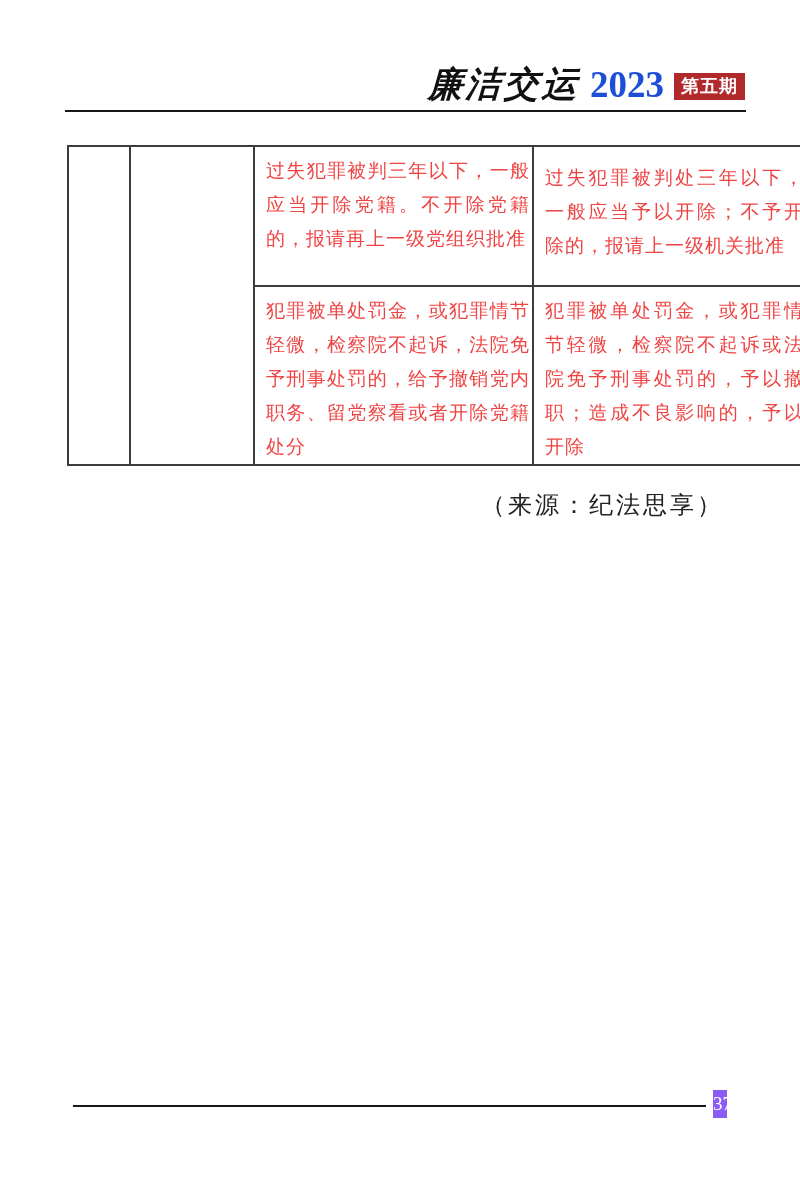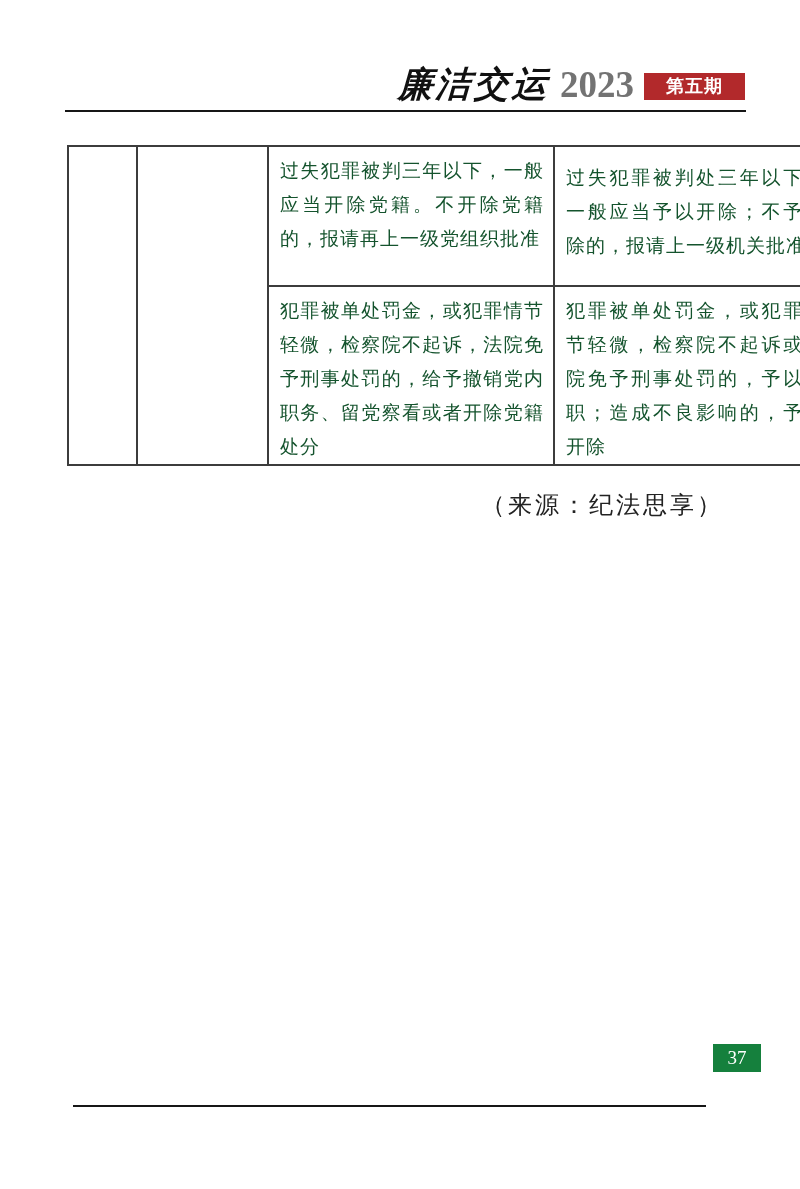--- a/index.html
+++ b/index.html
@@ -31,33 +31,33 @@
     line-height: 38px;
     color: #111111;
     letter-spacing: 3px;
     font-style: italic; 
     transform: skewX(-2deg);
   }
   .masthead .year {
     font-weight: bold;
     font-size: 37px;
     line-height: 38px;
-    color: #737373;
+    color: #1d4ed8;
     font-style: normal;
     letter-spacing: 0;
   }
   .issue-badge {
     display: inline-block;
     background: #b2292b;
     color: #ffffff;
     font-size: 18px;
     font-weight: bold;
     line-height: 27px;
     height: 27px;
-    padding: 0 22px;
+    padding: 0 7px;
     letter-spacing: 1px;
     margin-bottom: 4px;
   }
   .header-rule {
     position: absolute;
     left: 65px;
     top: 110px;
     width: 681px;
     height: 2px;
     background: #161616;
@@ -68,24 +68,24 @@
     position: absolute;
     left: 67px;
     top: 145px;
     width: 679px;
     border-collapse: collapse;
     table-layout: fixed;
   }
   .law-table td {
     border: 2px solid #3c3c3c;
     vertical-align: top;
-    padding: 7px 9px 0 11px;
+    padding: 7px 2px 0 11px;
     font-size: 19px;
     line-height: 34px;
-    color: #14532d;
+    color: #ef4444;
     text-align: justify;
     letter-spacing: 1px;
     overflow: hidden;
   }
   .law-table .col-a { width: 47px; }
   .law-table .col-b { width: 109px; }
   .law-table .col-c { width: 264px; }
   .law-table .col-d { width: 259px; }
   .law-table .row-1 { height: 140px; }
   .law-table .row-2 { height: 170px; }
@@ -106,24 +106,24 @@
     position: absolute;
     left: 73px;
     top: 1105px;
     width: 633px;
     height: 2px;
     background: #161616;
   }
   .page-number {
     position: absolute;
     left: 713px;
-    top: 1044px;
-    width: 48px;
+    top: 1090px;
+    width: 14px;
     height: 28px;
-    background: #15803d;
+    background: #8b5cf6;
     color: #ffffff;
     font-size: 19px;
     line-height: 28px;
     text-align: center;
     font-family: "Liberation Serif", "DejaVu Serif", serif;
   }
 </style>
 </head>
 <body>
 

